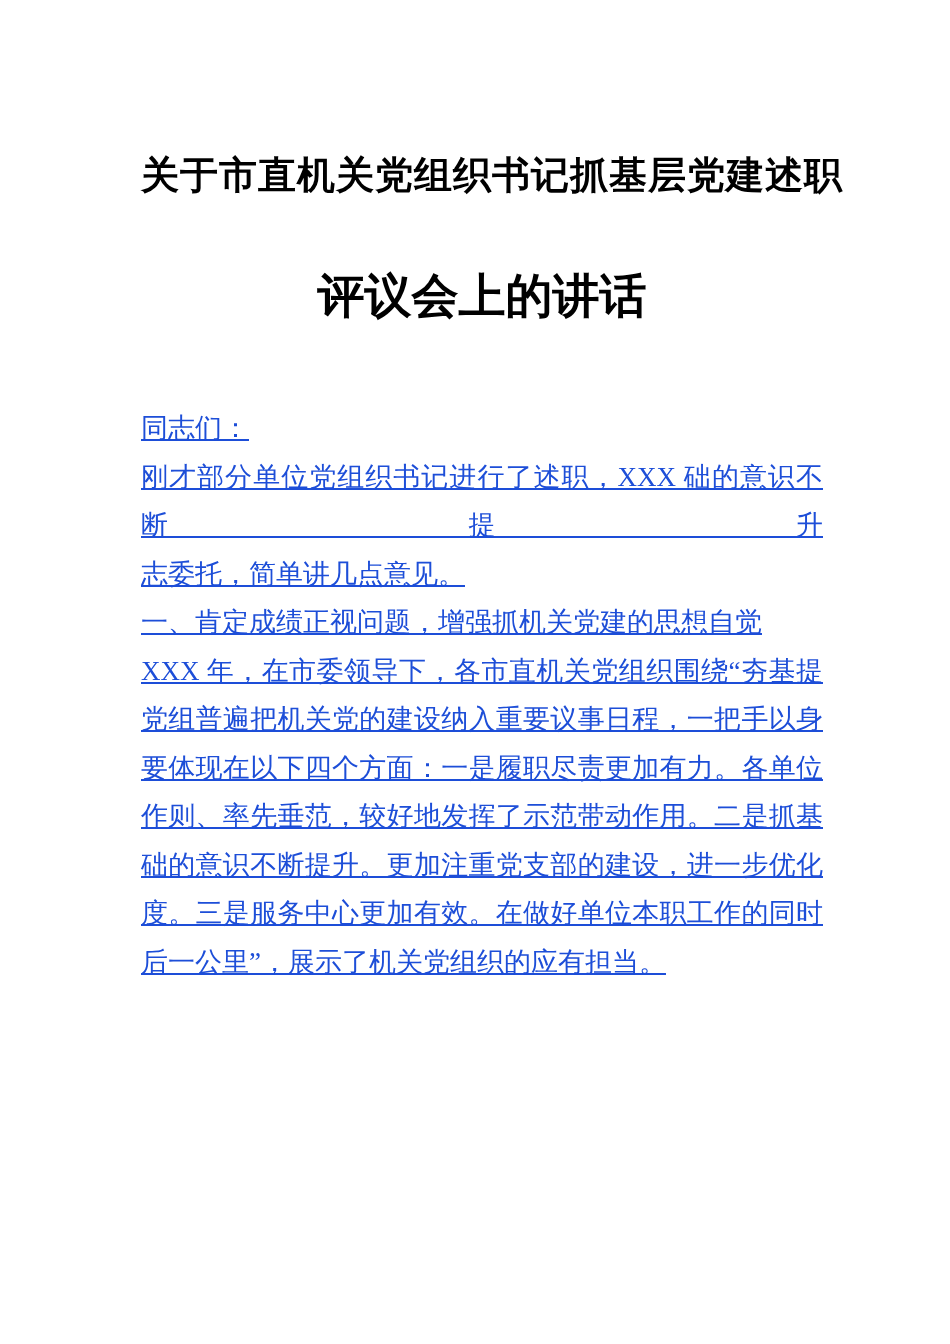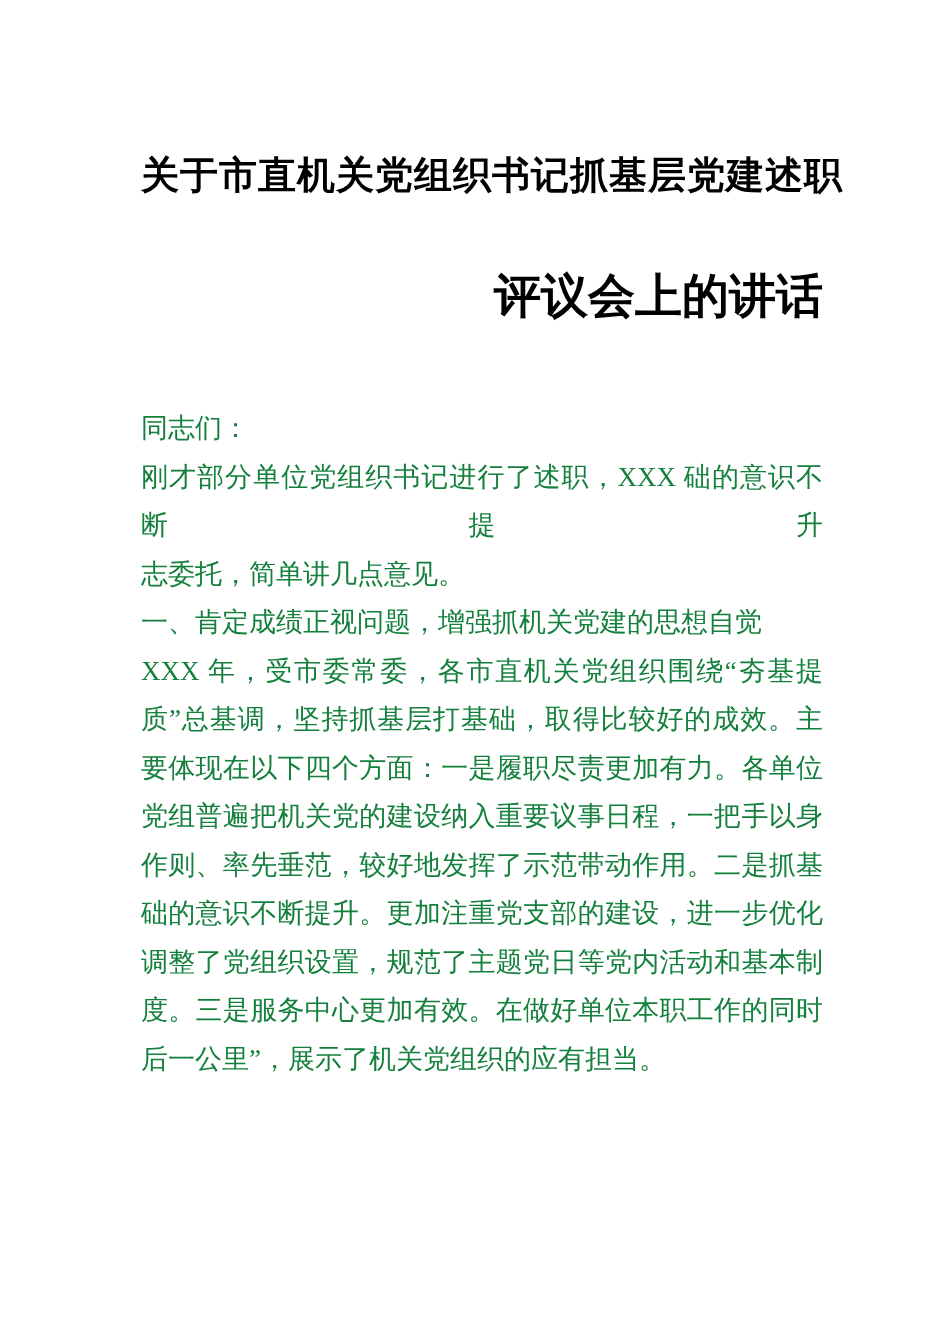--- a/index.html
+++ b/index.html
@@ -13,21 +13,21 @@
     height: 1344px;
     background: #ffffff;
     overflow: hidden;
     font-family: "Liberation Serif", "DejaVu Serif", serif;
     color: #1a1a1a;
   }
   .doc-title {
     position: absolute;
     left: 141px;
     width: 682px;
-    text-align: right;
+    text-align: center;
     font-weight: bold;
     color: #000000;
     white-space: nowrap;
   }
   .doc-title.line1 {
     top: 152px;
     font-size: 38px;
     letter-spacing: 1px;
     line-height: 46px;
   }
@@ -37,21 +37,22 @@
     line-height: 44px;
   }
   .doc-body {
     position: absolute;
     left: 141px;
     top: 404px;
     width: 682px;
     font-size: 27px;
     line-height: 48.5px;
     font-weight: normal;
-    color: #15803d;
+    color: #1d4ed8;
+    text-decoration: underline;
   }
   .doc-body .line {
     text-align: justify;
     text-align-last: left;
     text-justify: inter-character;
   }
   .doc-body .line.full {
     text-align-last: justify;
   }
 </style>
@@ -59,23 +60,21 @@
 <body>
 
 <div class="page">
   <div class="doc-title line1">关于市直机关党组织书记抓基层党建述职</div>
   <div class="doc-title line2">评议会上的讲话</div>
   <div class="doc-body">
       <div class="line end">同志们：</div>
       <div class="line full">刚才部分单位党组织书记进行了述职，XXX 础的意识不断提升</div>
       <div class="line end">志委托，简单讲几点意见。</div>
       <div class="line end">一、肯定成绩正视问题，增强抓机关党建的思想自觉</div>
-      <div class="line full">XXX 年，受市委常委，各市直机关党组织围绕“夯基提</div>
-      <div class="line full">质”总基调，坚持抓基层打基础，取得比较好的成效。主</div>
+      <div class="line full">XXX 年，在市委领导下，各市直机关党组织围绕“夯基提</div>
+      <div class="line full">党组普遍把机关党的建设纳入重要议事日程，一把手以身</div>
       <div class="line full">要体现在以下四个方面：一是履职尽责更加有力。各单位</div>
-      <div class="line full">党组普遍把机关党的建设纳入重要议事日程，一把手以身</div>
       <div class="line full">作则、率先垂范，较好地发挥了示范带动作用。二是抓基</div>
       <div class="line full">础的意识不断提升。更加注重党支部的建设，进一步优化</div>
-      <div class="line full">调整了党组织设置，规范了主题党日等党内活动和基本制</div>
       <div class="line full">度。三是服务中心更加有效。在做好单位本职工作的同时</div>
       <div class="line end">后一公里”，展示了机关党组织的应有担当。</div>
     </div>
 </div>
 
 </body></html>

